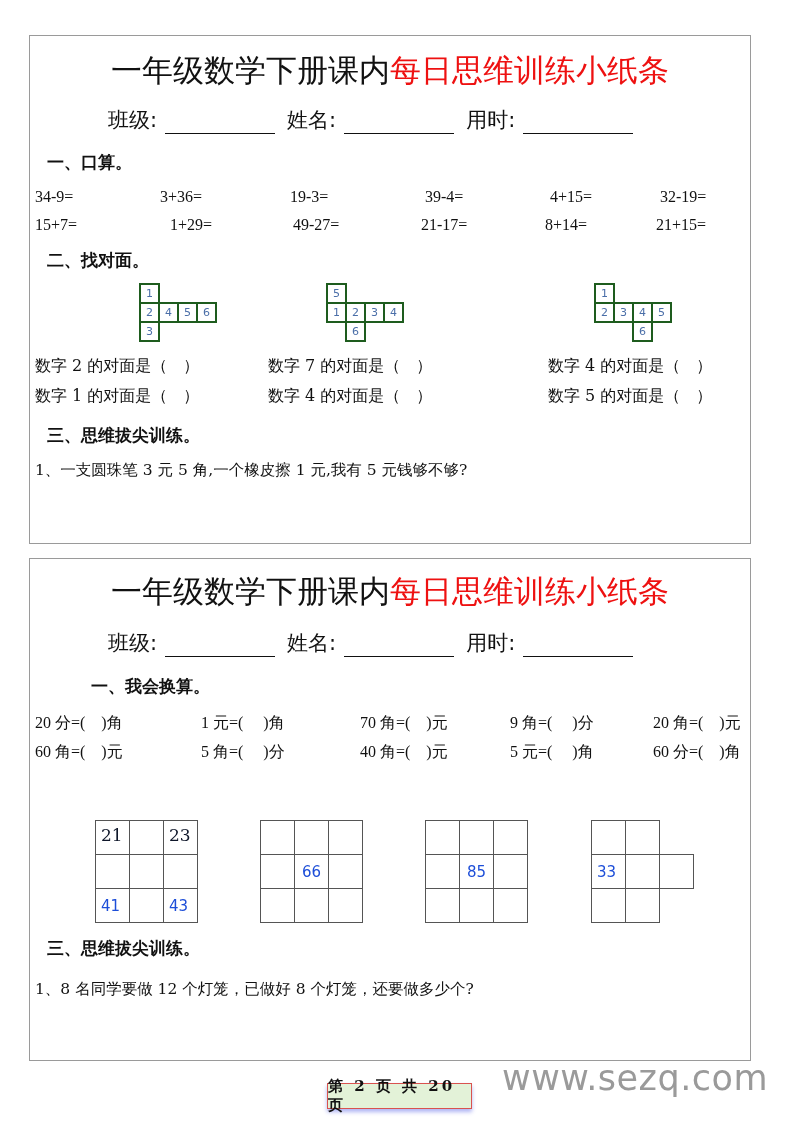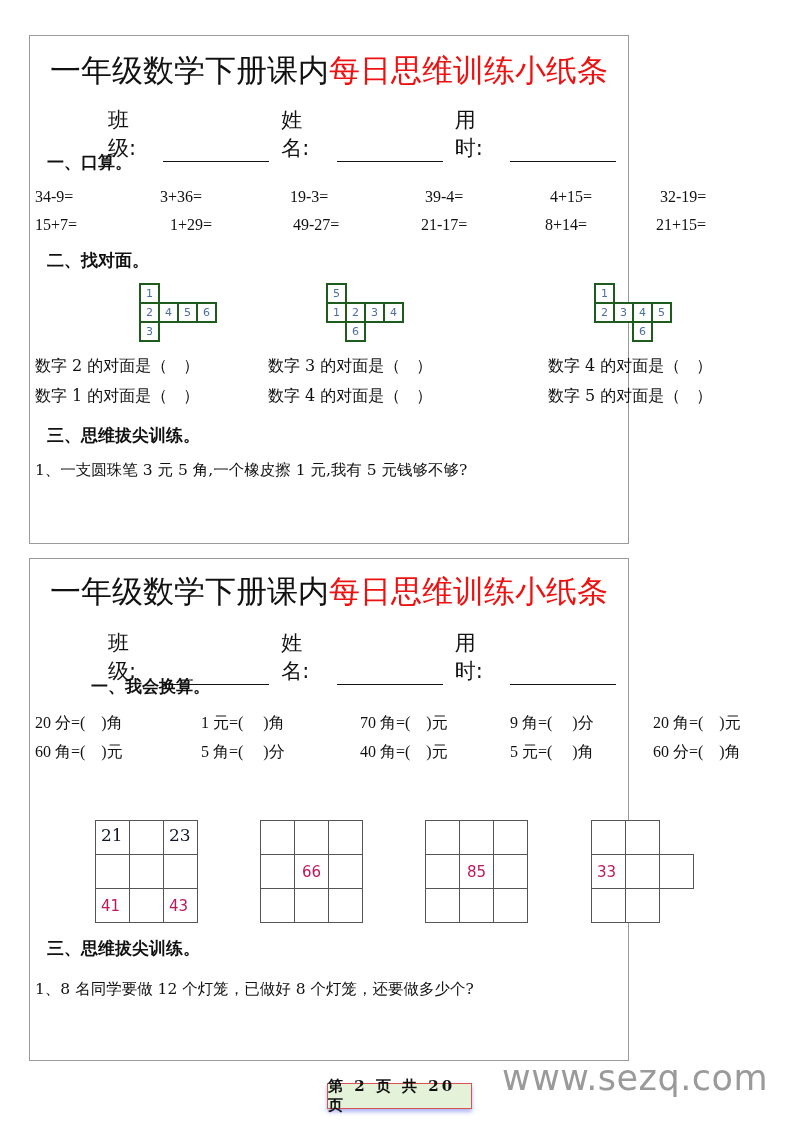--- a/index.html
+++ b/index.html
@@ -1,19 +1,19 @@
 <!DOCTYPE html>
 <html><head>
 <meta charset="utf-8">
 <style>
   * { box-sizing: border-box; margin: 0; padding: 0; }
   html, body { width: 800px; height: 1131px; background: #ffffff; overflow: hidden; }
   body { position: relative; font-family: "DejaVu Serif", "Liberation Serif", serif; color: #111; }
 
-  .slip { position: absolute; left: 29px; width: 600px; border: 1px solid #9a9a9a; background: #fff; }
+  .slip { position: absolute; left: 29px; width: 722px; border: 1px solid #9a9a9a; background: #fff; }
   .slip.s1 { top: 35px; height: 509px; }
   .slip.s2 { top: 558px; height: 503px; }
 
   .title { position: absolute; left: 0; width: 100%; text-align: center; font-size: 31px; letter-spacing: 0px; font-family: "DejaVu Sans", "Liberation Sans", sans-serif; font-weight: normal; }
   .title .black { color: #111; }
   .title .red { color: #ee1111; }
 
   .info-row { position: absolute; left: 78px; font-size: 21px; font-family: "DejaVu Sans", "Liberation Sans", sans-serif; display: flex; align-items: flex-end; }
   .info-row .lbl { margin-right: 8px; }
   .info-row .blank { display: inline-block; width: 110px; border-bottom: 1.5px solid #111; height: 22px; margin-right: 12px; }
@@ -24,21 +24,21 @@
   .row span { position: absolute; top: 0; }
 
   .face-q { position: absolute; font-size: 16px; white-space: nowrap; font-family: "DejaVu Serif", "Liberation Serif", serif; }
 
   .problem { position: absolute; left: 5px; font-size: 15.5px; white-space: nowrap; font-family: "DejaVu Serif", "Liberation Serif", serif; }
 
   .net { position: absolute; }
   .net .cell { position: absolute; width: 21px; height: 21px; border: 2.5px solid #1e5c1e; background: #fff; font-size: 11px; color: #4a6ea8; font-family: "DejaVu Sans", "Liberation Sans", sans-serif; display: flex; align-items: center; justify-content: center; }
 
   .grid { position: absolute; }
-  .grid .gcell { position: absolute; width: 35px; height: 35px; border: 1.5px solid #555; background: #fff; font-size: 15px; display: flex; align-items: center; justify-content: flex-start; padding-left: 5px; font-family: "DejaVu Sans", "Liberation Sans", sans-serif; color: #be185d; }
+  .grid .gcell { position: absolute; width: 35px; height: 35px; border: 1.5px solid #555; background: #fff; font-size: 15px; display: flex; align-items: center; justify-content: flex-start; padding-left: 5px; font-family: "DejaVu Sans", "Liberation Sans", sans-serif; color: #1d4ed8; }
   .grid .gcell.serif { font-family: "DejaVu Serif", "Liberation Serif", serif; color: #0f172a; font-size: 17px; align-items: flex-start; padding-top: 4px; }
   .grid .gcell.center { justify-content: center; padding-left: 0; }
 
   .page-badge { position: absolute; left: 327px; top: 1083px; width: 145px; height: 26px; background: #e3f2d8; border: 1.5px solid #d9534f; box-shadow: 0 3px 4px rgba(80,90,230,0.45); font-size: 15px; font-weight: bold; display: flex; align-items: center; justify-content: center; letter-spacing: 3px; font-family: "DejaVu Serif", "Liberation Serif", serif; }
   .watermark { position: absolute; left: 502px; top: 1058px; font-size: 35px; color: #9a9a9a; font-family: "DejaVu Sans", "Liberation Sans", sans-serif; letter-spacing: 0.5px; }
 </style>
 </head>
 <body>
 
 <div class="slip s1">
@@ -95,21 +95,21 @@
   <div class="net" style="left:564px; top:247px;">
     <div class="cell" style="left:0;top:0">1</div>
     <div class="cell" style="left:0;top:19px">2</div>
     <div class="cell" style="left:19px;top:19px">3</div>
     <div class="cell" style="left:38px;top:19px">4</div>
     <div class="cell" style="left:57px;top:19px">5</div>
     <div class="cell" style="left:38px;top:38px">6</div>
   </div>
 
   <div class="face-q" style="left:5px; top:320px;">数字 2 的对面是（　）</div>
-  <div class="face-q" style="left:238px; top:320px;">数字 3 的对面是（　）</div>
+  <div class="face-q" style="left:238px; top:320px;">数字 7 的对面是（　）</div>
   <div class="face-q" style="left:518px; top:320px;">数字 4 的对面是（　）</div>
   <div class="face-q" style="left:5px; top:350px;">数字 1 的对面是（　）</div>
   <div class="face-q" style="left:238px; top:350px;">数字 4 的对面是（　）</div>
   <div class="face-q" style="left:518px; top:350px;">数字 5 的对面是（　）</div>
 
   <div class="sec-heading" style="top:388px;">三、思维拔尖训练。</div>
   <div class="problem" style="top:424px;">1、一支圆珠笔 3 元 5 角,一个橡皮擦 1 元,我有 5 元钱够不够?</div>
 </div>
 
 <div class="slip s2">

